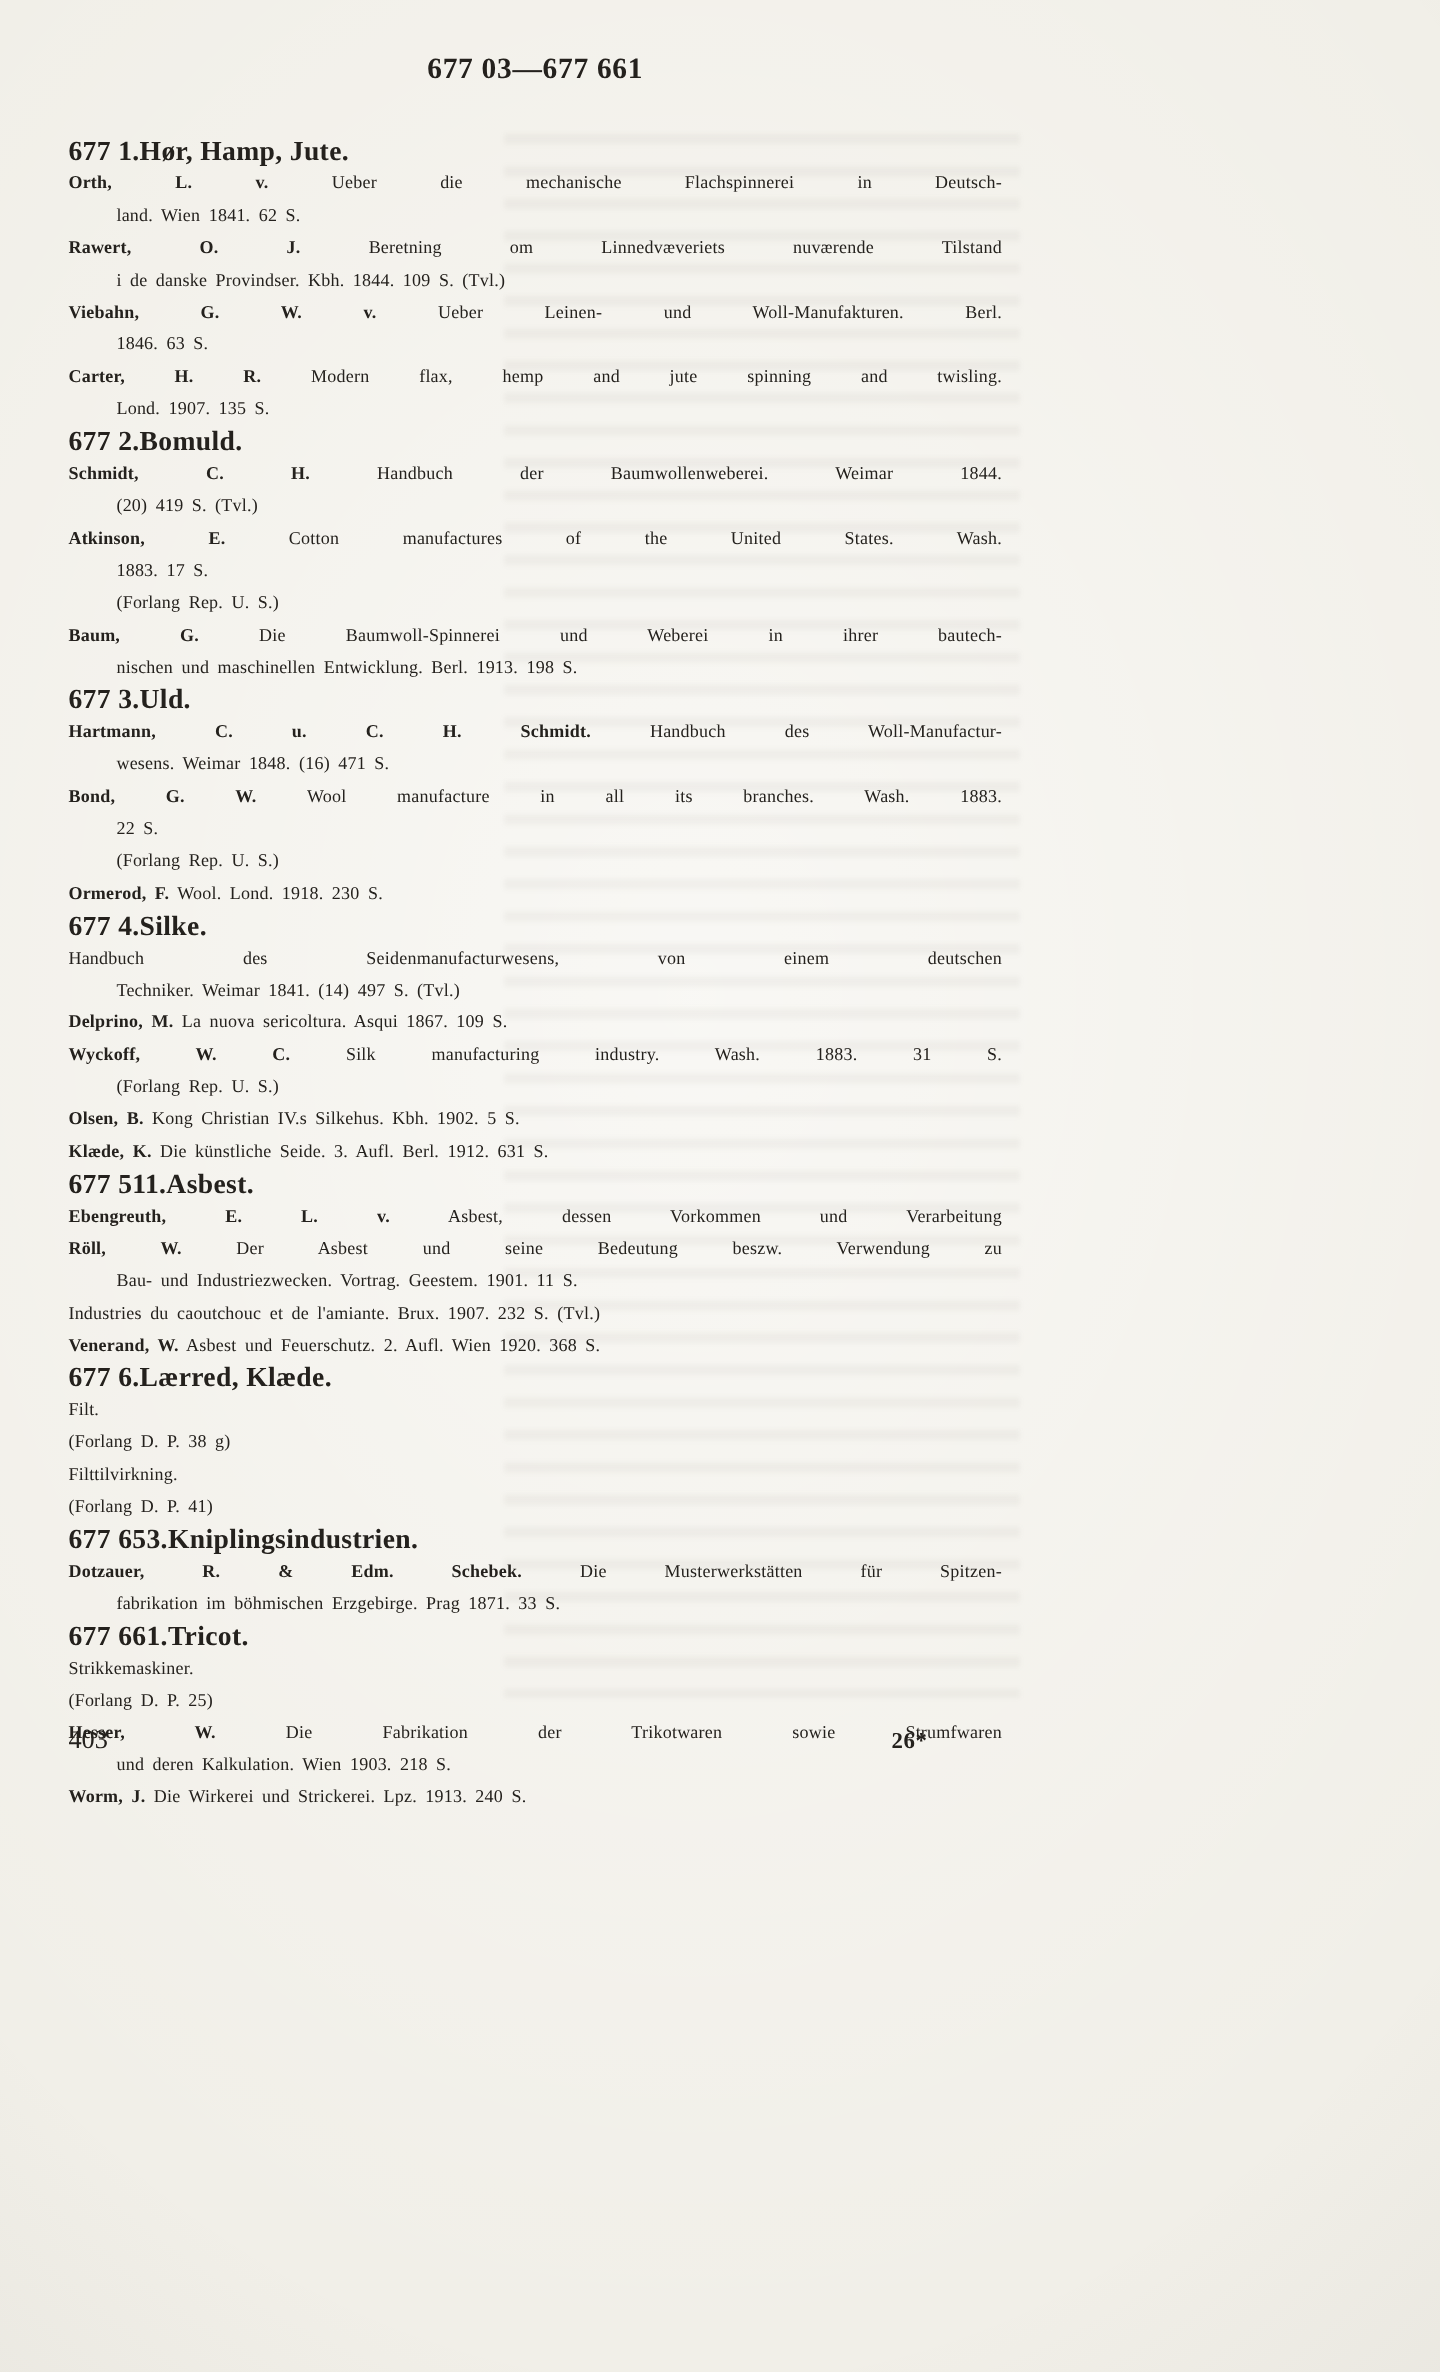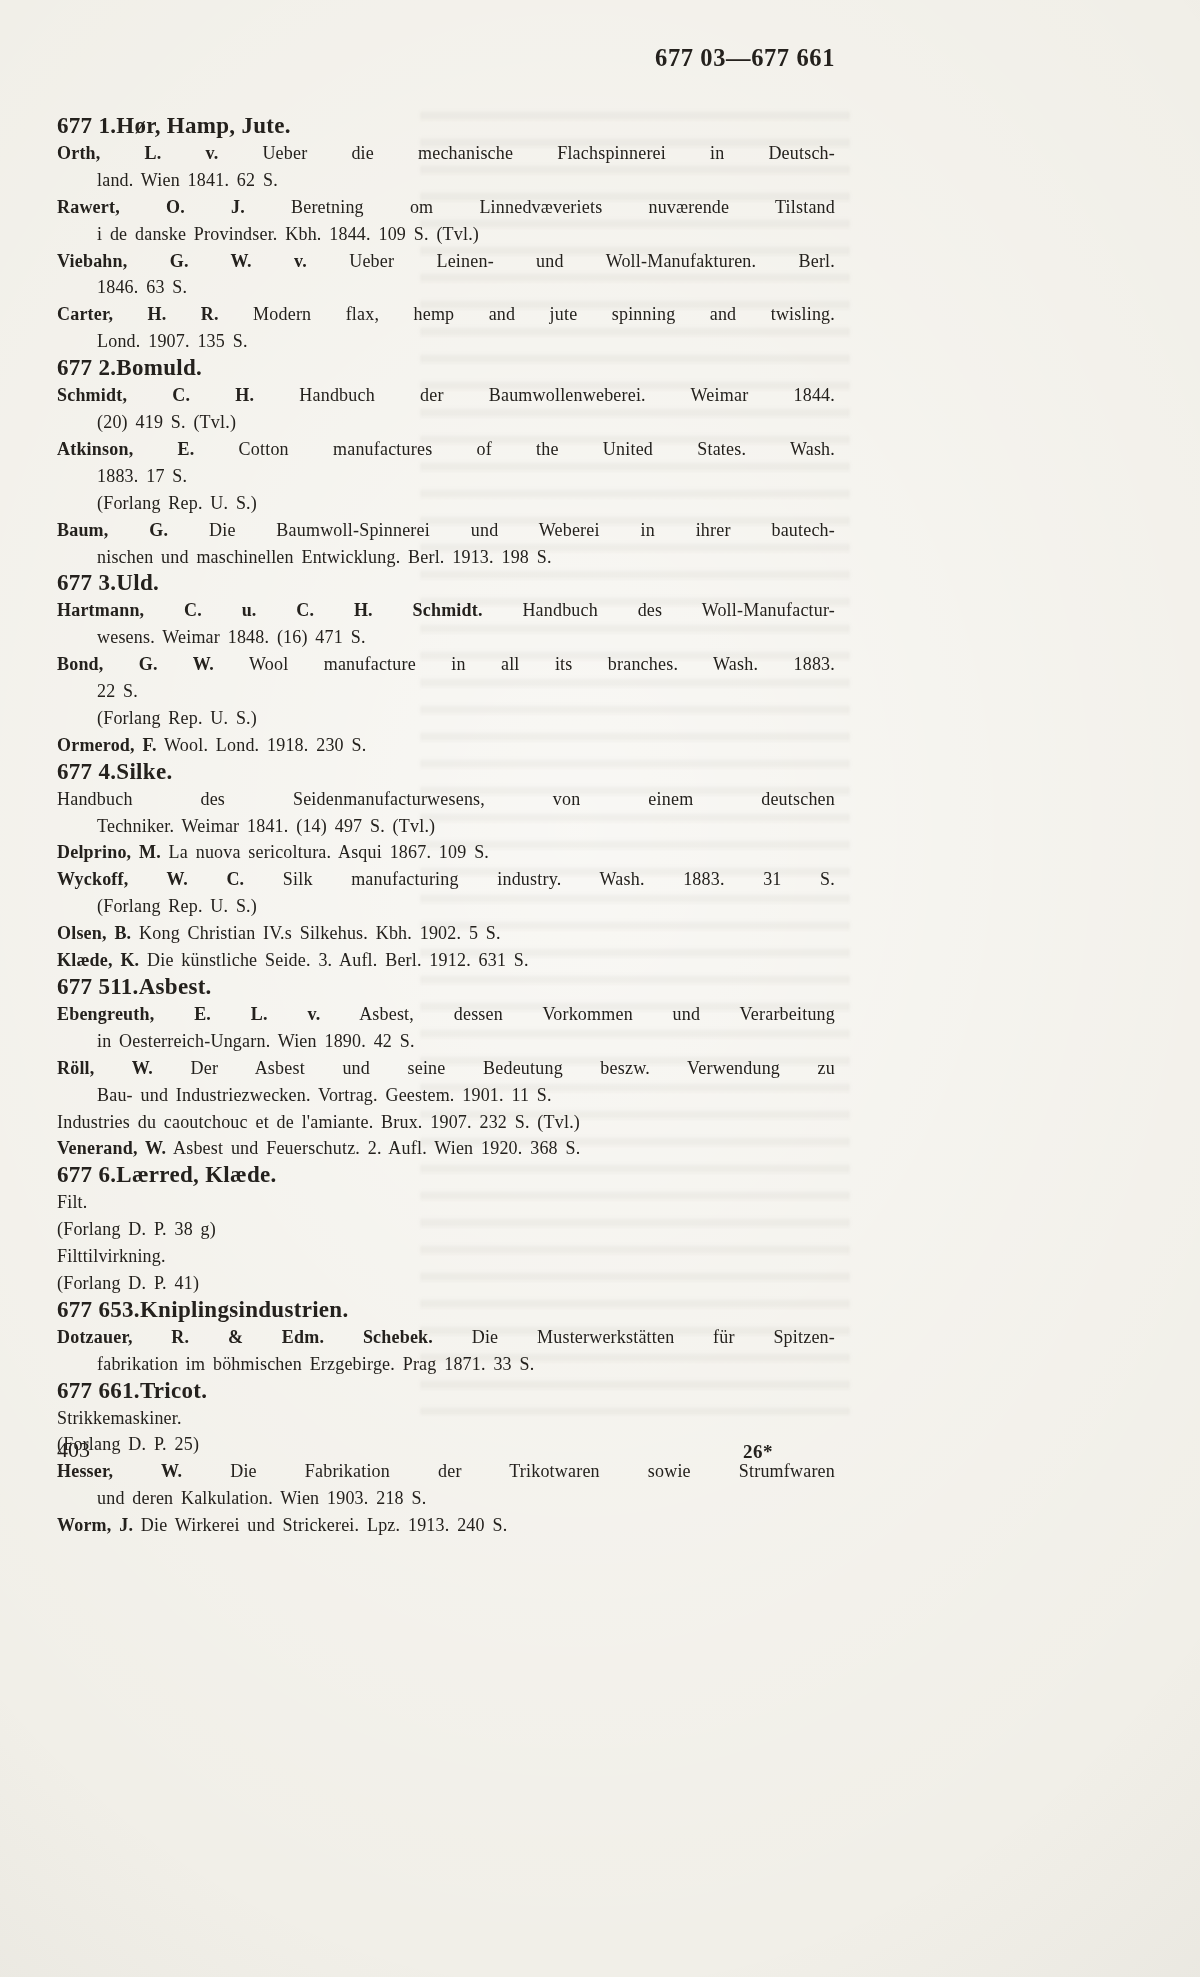--- a/index.html
+++ b/index.html
@@ -17,24 +17,24 @@
     position:absolute;left:420px;top:95px;width:430px;height:1320px;
     background:repeating-linear-gradient(180deg,
       rgba(110,104,92,0) 0px, rgba(110,104,92,0) 15px,
       rgba(110,104,92,.055) 18px, rgba(110,104,92,.055) 23px,
       rgba(110,104,92,0) 27px);
     filter:blur(1.6px);
     pointer-events:none;
   }
   .content{position:absolute;left:57px;top:44px;width:778px;}
   .running-head{
-    font-weight:bold;font-size:24.5px;line-height:28px;text-align:right;
+    font-weight:bold;font-size:24.5px;line-height:28px;text-align:center;
     letter-spacing:.6px;margin-bottom:41px;
   }
-  .line{font-size:18px;line-height:26.9px;word-spacing:3px;letter-spacing:.2px;}
+  .line{font-size:15px;line-height:26.9px;word-spacing:3px;letter-spacing:.2px;}
   .line .au{font-weight:bold;}
   .indent{padding-left:40px;}
   .full{text-align:justify;text-align-last:justify;}
   .lr{display:flex;justify-content:space-between;flex-direction:column;}
   .section-head{
     display:flex;
     font-weight:bold;font-size:23px;line-height:26.9px;letter-spacing:.3px;
   }
   .footer{position:absolute;left:57px;top:1437px;width:778px;font-size:22px;}
   .pageno{display:block;text-align:left;}
@@ -98,21 +98,20 @@
           <span class="left"></span>
           <span class="right">(Forlang Rep. U. S.)</span>
         </div>
         <div class="line"><span class="left"><b class="au">Olsen, B.</b> <span>Kong Christian IV.s Silkehus. Kbh. 1902. 5 S.</span></span></div>
         <div class="line"><span class="left"><b class="au">Klæde, K.</b> <span>Die künstliche Seide. 3. Aufl. Berl. 1912. 631 S.</span></span></div>
         <div class="section-head">
           <span class="code">677 511.</span>
           <span class="title">Asbest.</span>
         </div>
         <div class="line full"><span class="left"><b class="au">Ebengreuth, E. L. v.</b> <span>Asbest, dessen Vorkommen und Verarbeitung</span></span></div>
-        <div class="line indent"><span class="left"><span>in Oesterreich-Ungarn. Wien 1890. 42 S.</span></span></div>
         <div class="line full"><span class="left"><b class="au">Röll, W.</b> <span>Der Asbest und seine Bedeutung beszw. Verwendung zu</span></span></div>
         <div class="line indent"><span class="left"><span>Bau- und Industriezwecken. Vortrag. Geestem. 1901. 11 S.</span></span></div>
         <div class="line"><span class="left"><span>Industries du caoutchouc et de l'amiante. Brux. 1907. 232 S. (Tvl.)</span></span></div>
         <div class="line"><span class="left"><b class="au">Venerand, W.</b> <span>Asbest und Feuerschutz. 2. Aufl. Wien 1920. 368 S.</span></span></div>
         <div class="section-head">
           <span class="code">677 6.</span>
           <span class="title">Lærred, Klæde.</span>
         </div>
         <div class="line lr">
           <span class="left"><span>Filt.</span></span>

